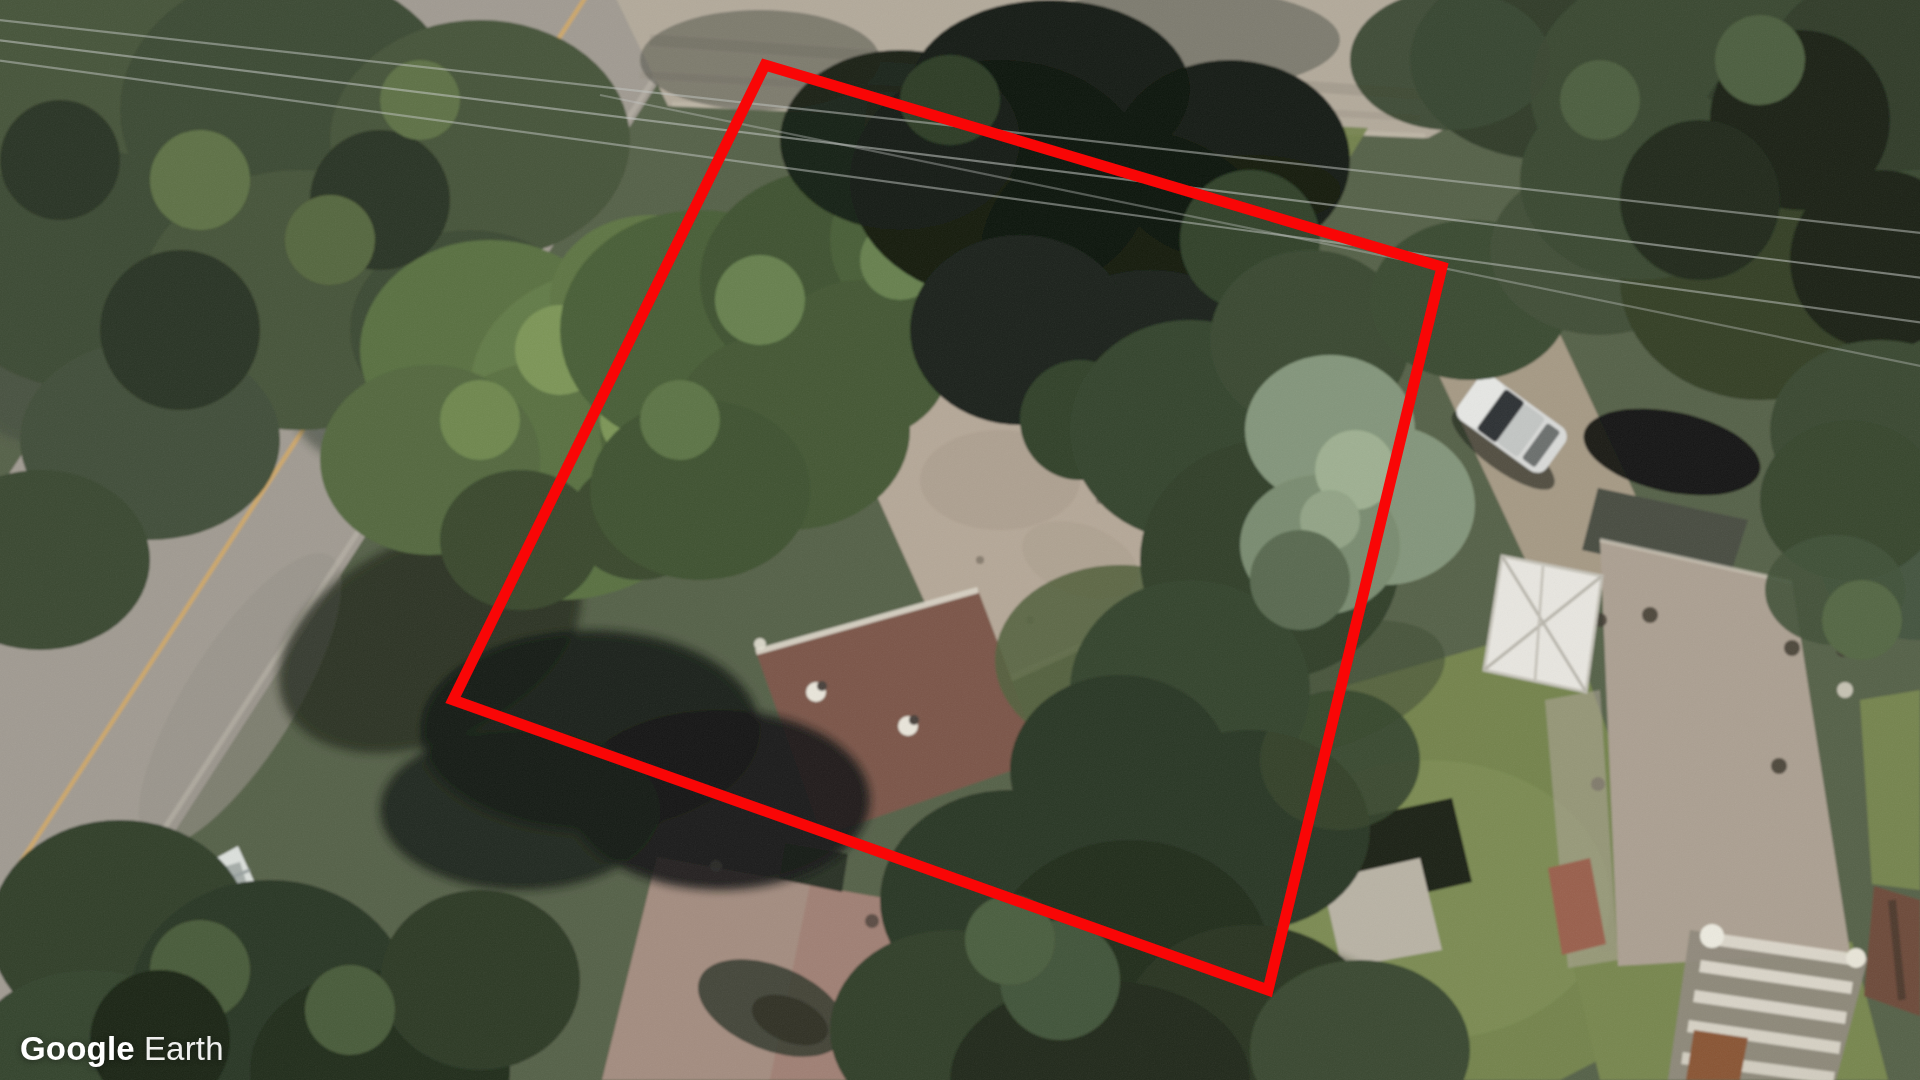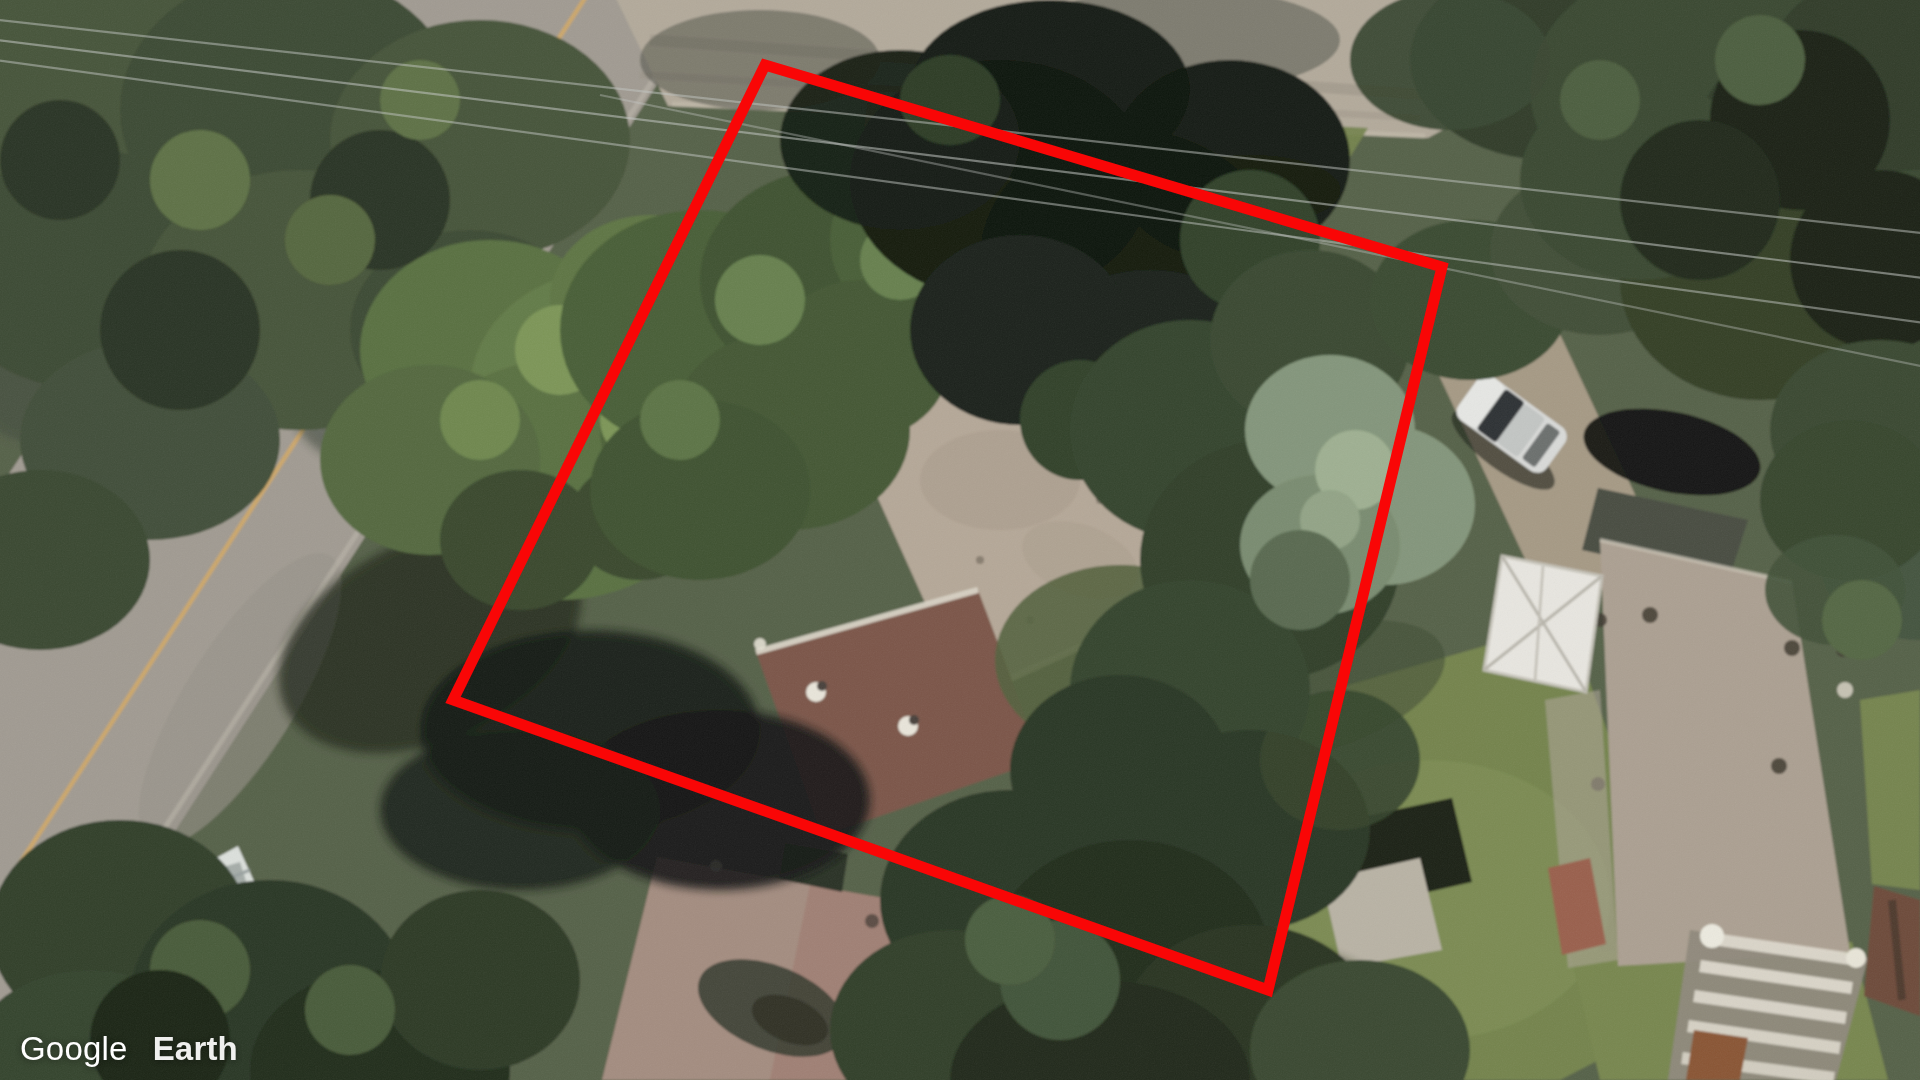--- a/index.html
+++ b/index.html
@@ -2,22 +2,22 @@
 <html><head>
 <meta charset="utf-8">
 <style>
   html,body{margin:0;padding:0;background:#000;}
   #stage{position:relative;width:1920px;height:1080px;overflow:hidden;
          font-family:"Liberation Sans",sans-serif;background:#57624a;}
   #stage svg{position:absolute;inset:0;display:block;}
   .watermark{position:absolute;left:20px;top:1030px;color:#fff;
              font-size:33px;letter-spacing:.2px;
              text-shadow:0 1px 6px rgba(0,0,0,.45);user-select:none;}
-  .watermark .brand{font-weight:400;}
-  .watermark .product{font-weight:700;opacity:.93;margin-left:25px;}
+  .watermark .brand{font-weight:700;}
+  .watermark .product{font-weight:400;opacity:.93;margin-left:9px;}
 </style>
 </head>
 <body>
 
 <div id="stage">
 <svg viewBox="0 0 1920 1080" width="1920" height="1080">
   <defs>
     <filter id="soft" x="-2%" y="-2%" width="104%" height="104%">
       <feGaussianBlur stdDeviation="1.3"></feGaussianBlur>
     </filter>

